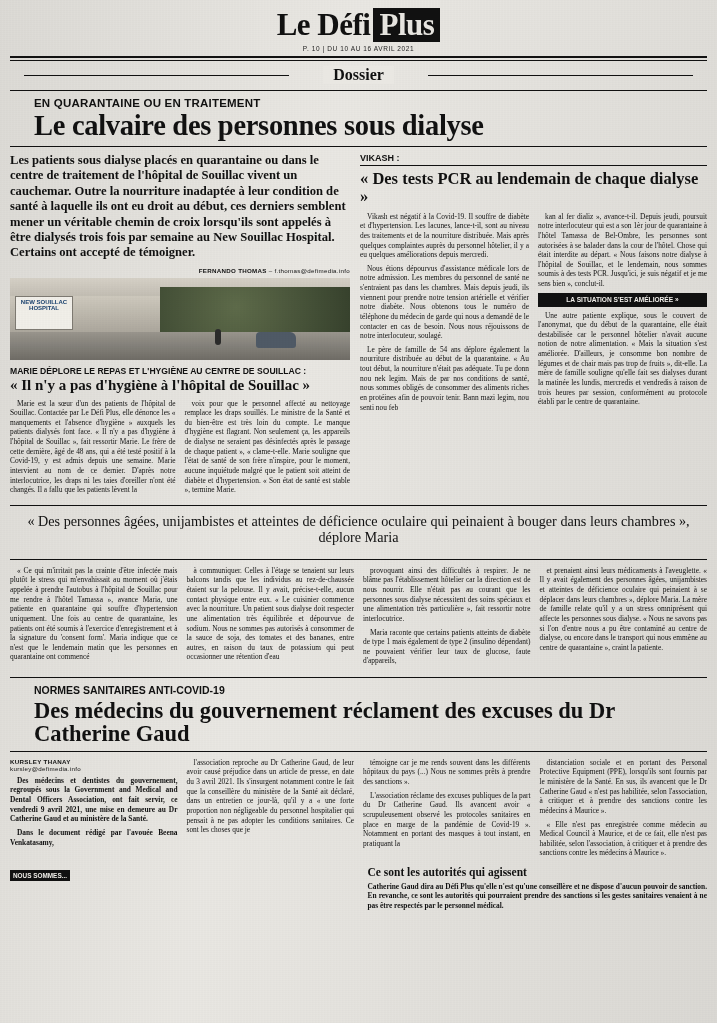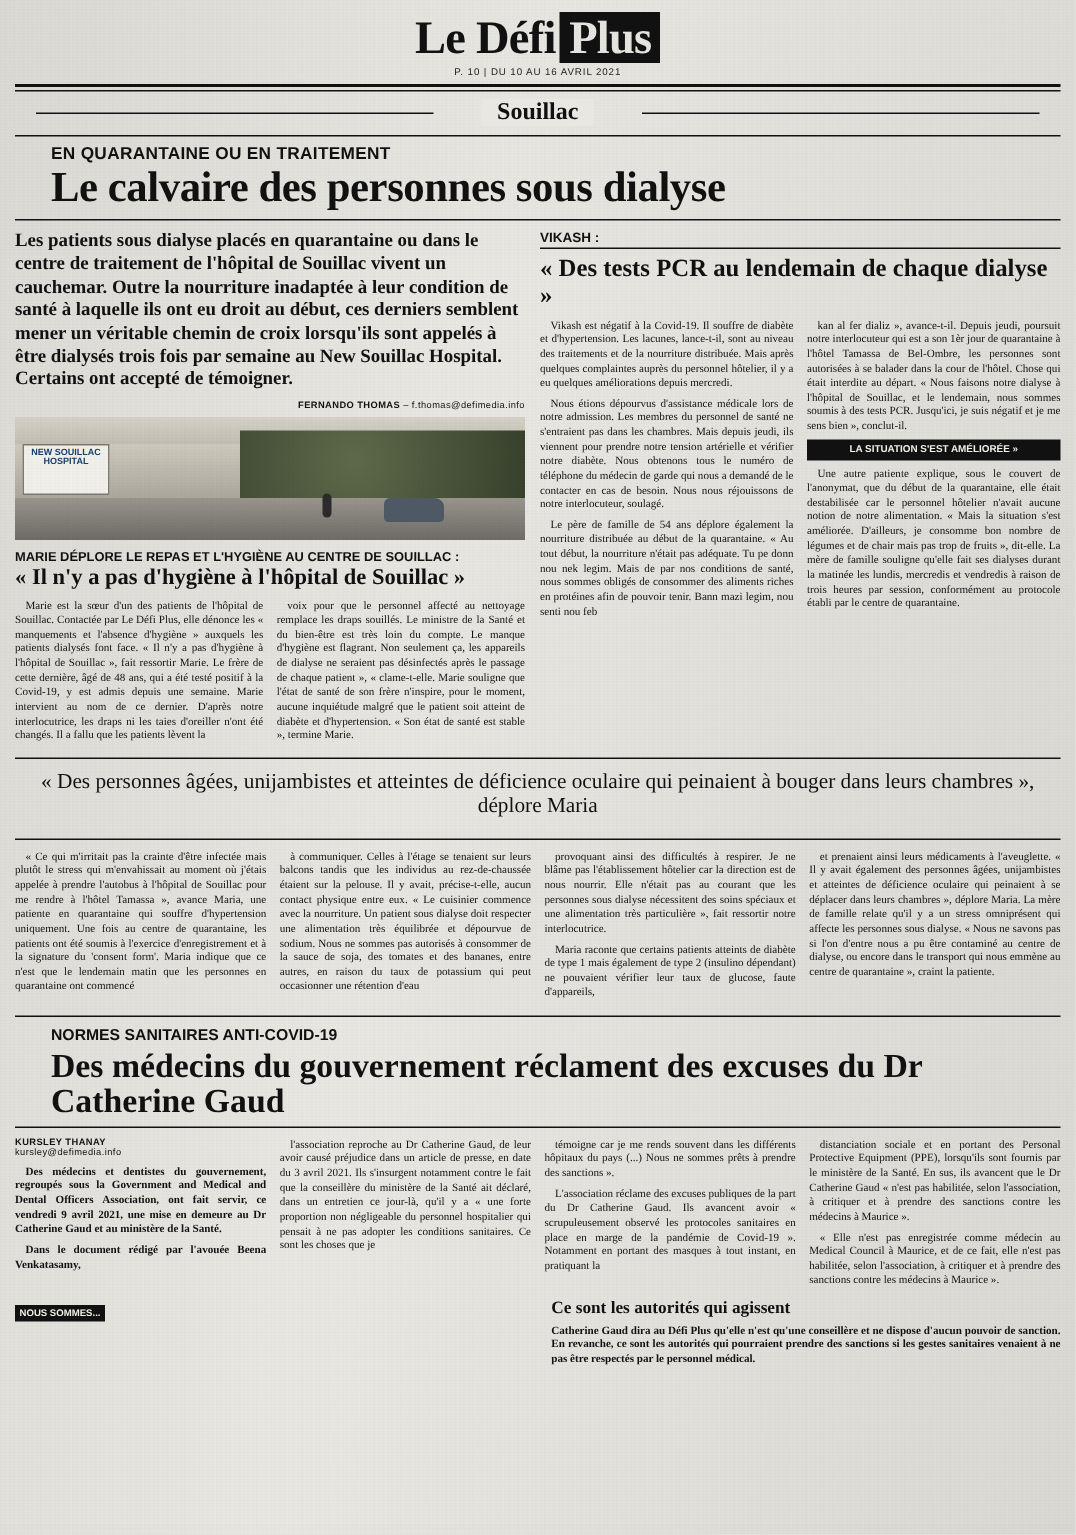--- a/index.html
+++ b/index.html
@@ -325,21 +325,21 @@
   <div class="masthead">
     <div class="logo">
       <span class="le">Le Défi</span><span class="plus">Plus</span>
     </div>
     <div class="issue">P. 10 | DU 10 AU 16 AVRIL 2021</div>
   </div>
   <div class="rule-thick"></div>
   <div class="rule-thin"></div>
 
   <div class="dossier-bar">
-    <span class="dossier">Souillac</span>
+    <span class="dossier">Dossier</span>
   </div>
   <div class="rule-thin"></div>
 
   <div class="kicker">EN QUARANTAINE OU EN TRAITEMENT</div>
   <div class="headline">Le calvaire des personnes sous dialyse</div>
   <div class="head-rule"></div>
 
   <div class="toprow">
 
     <div class="col-left">

